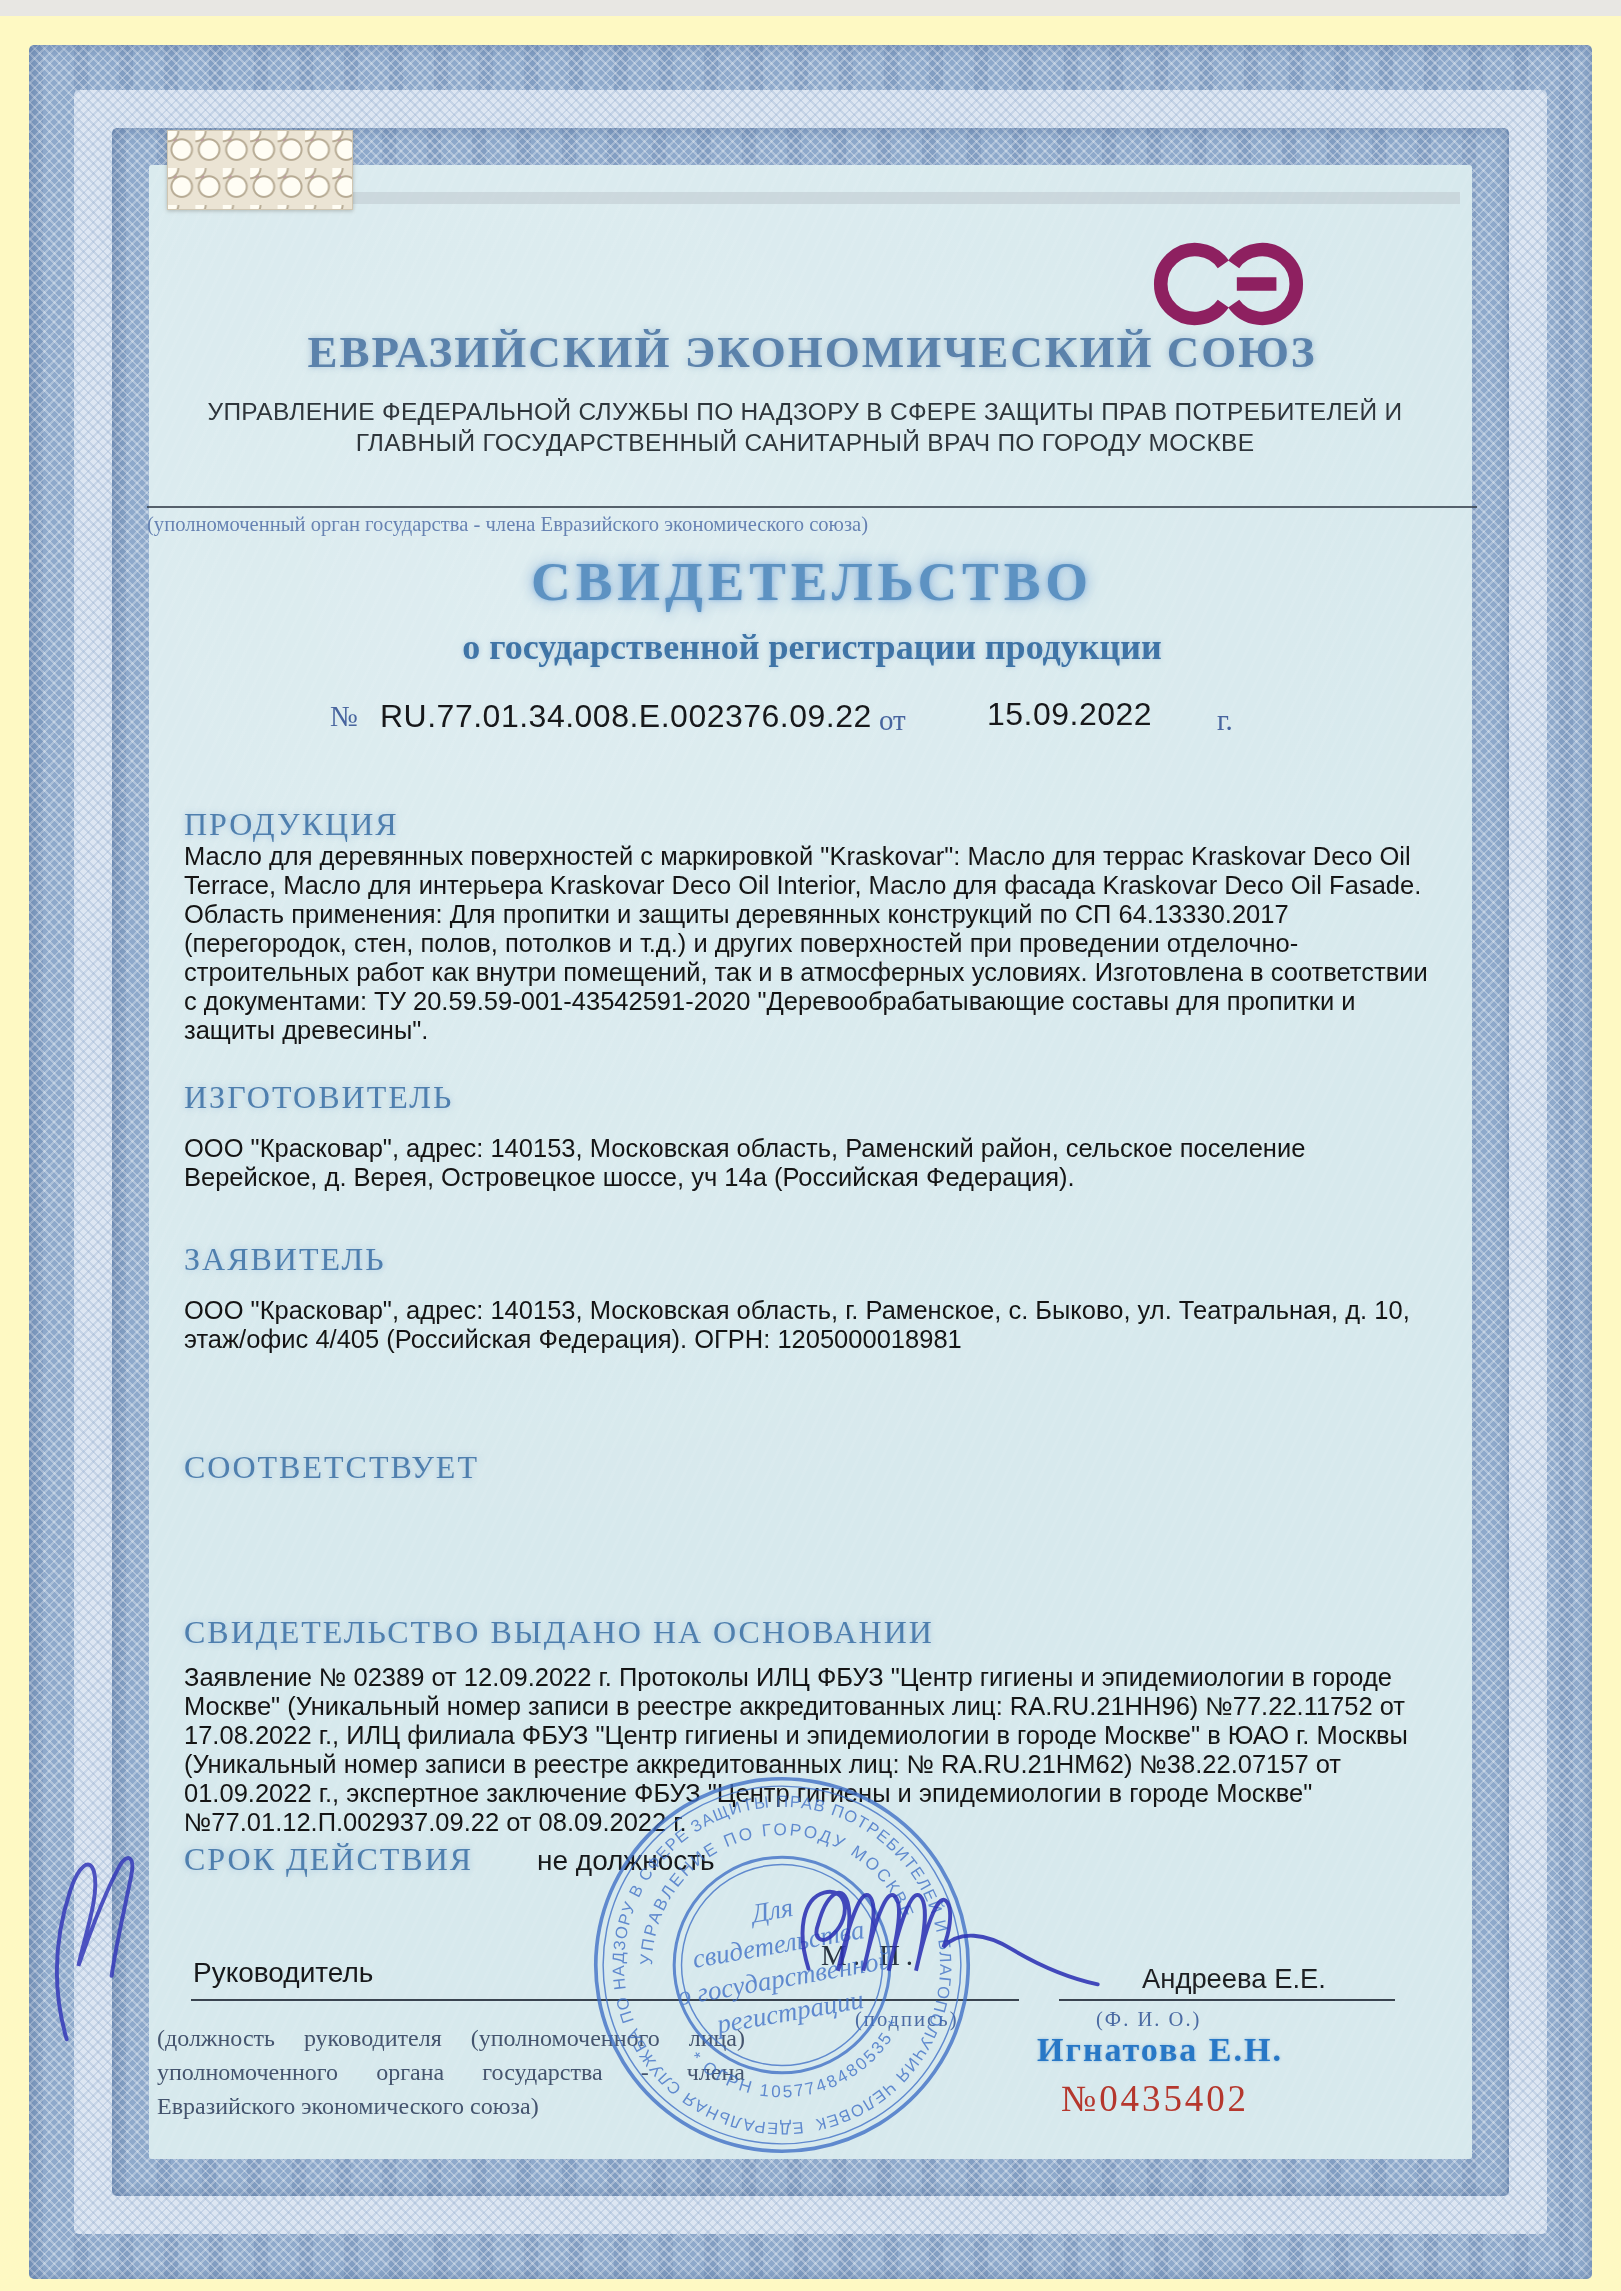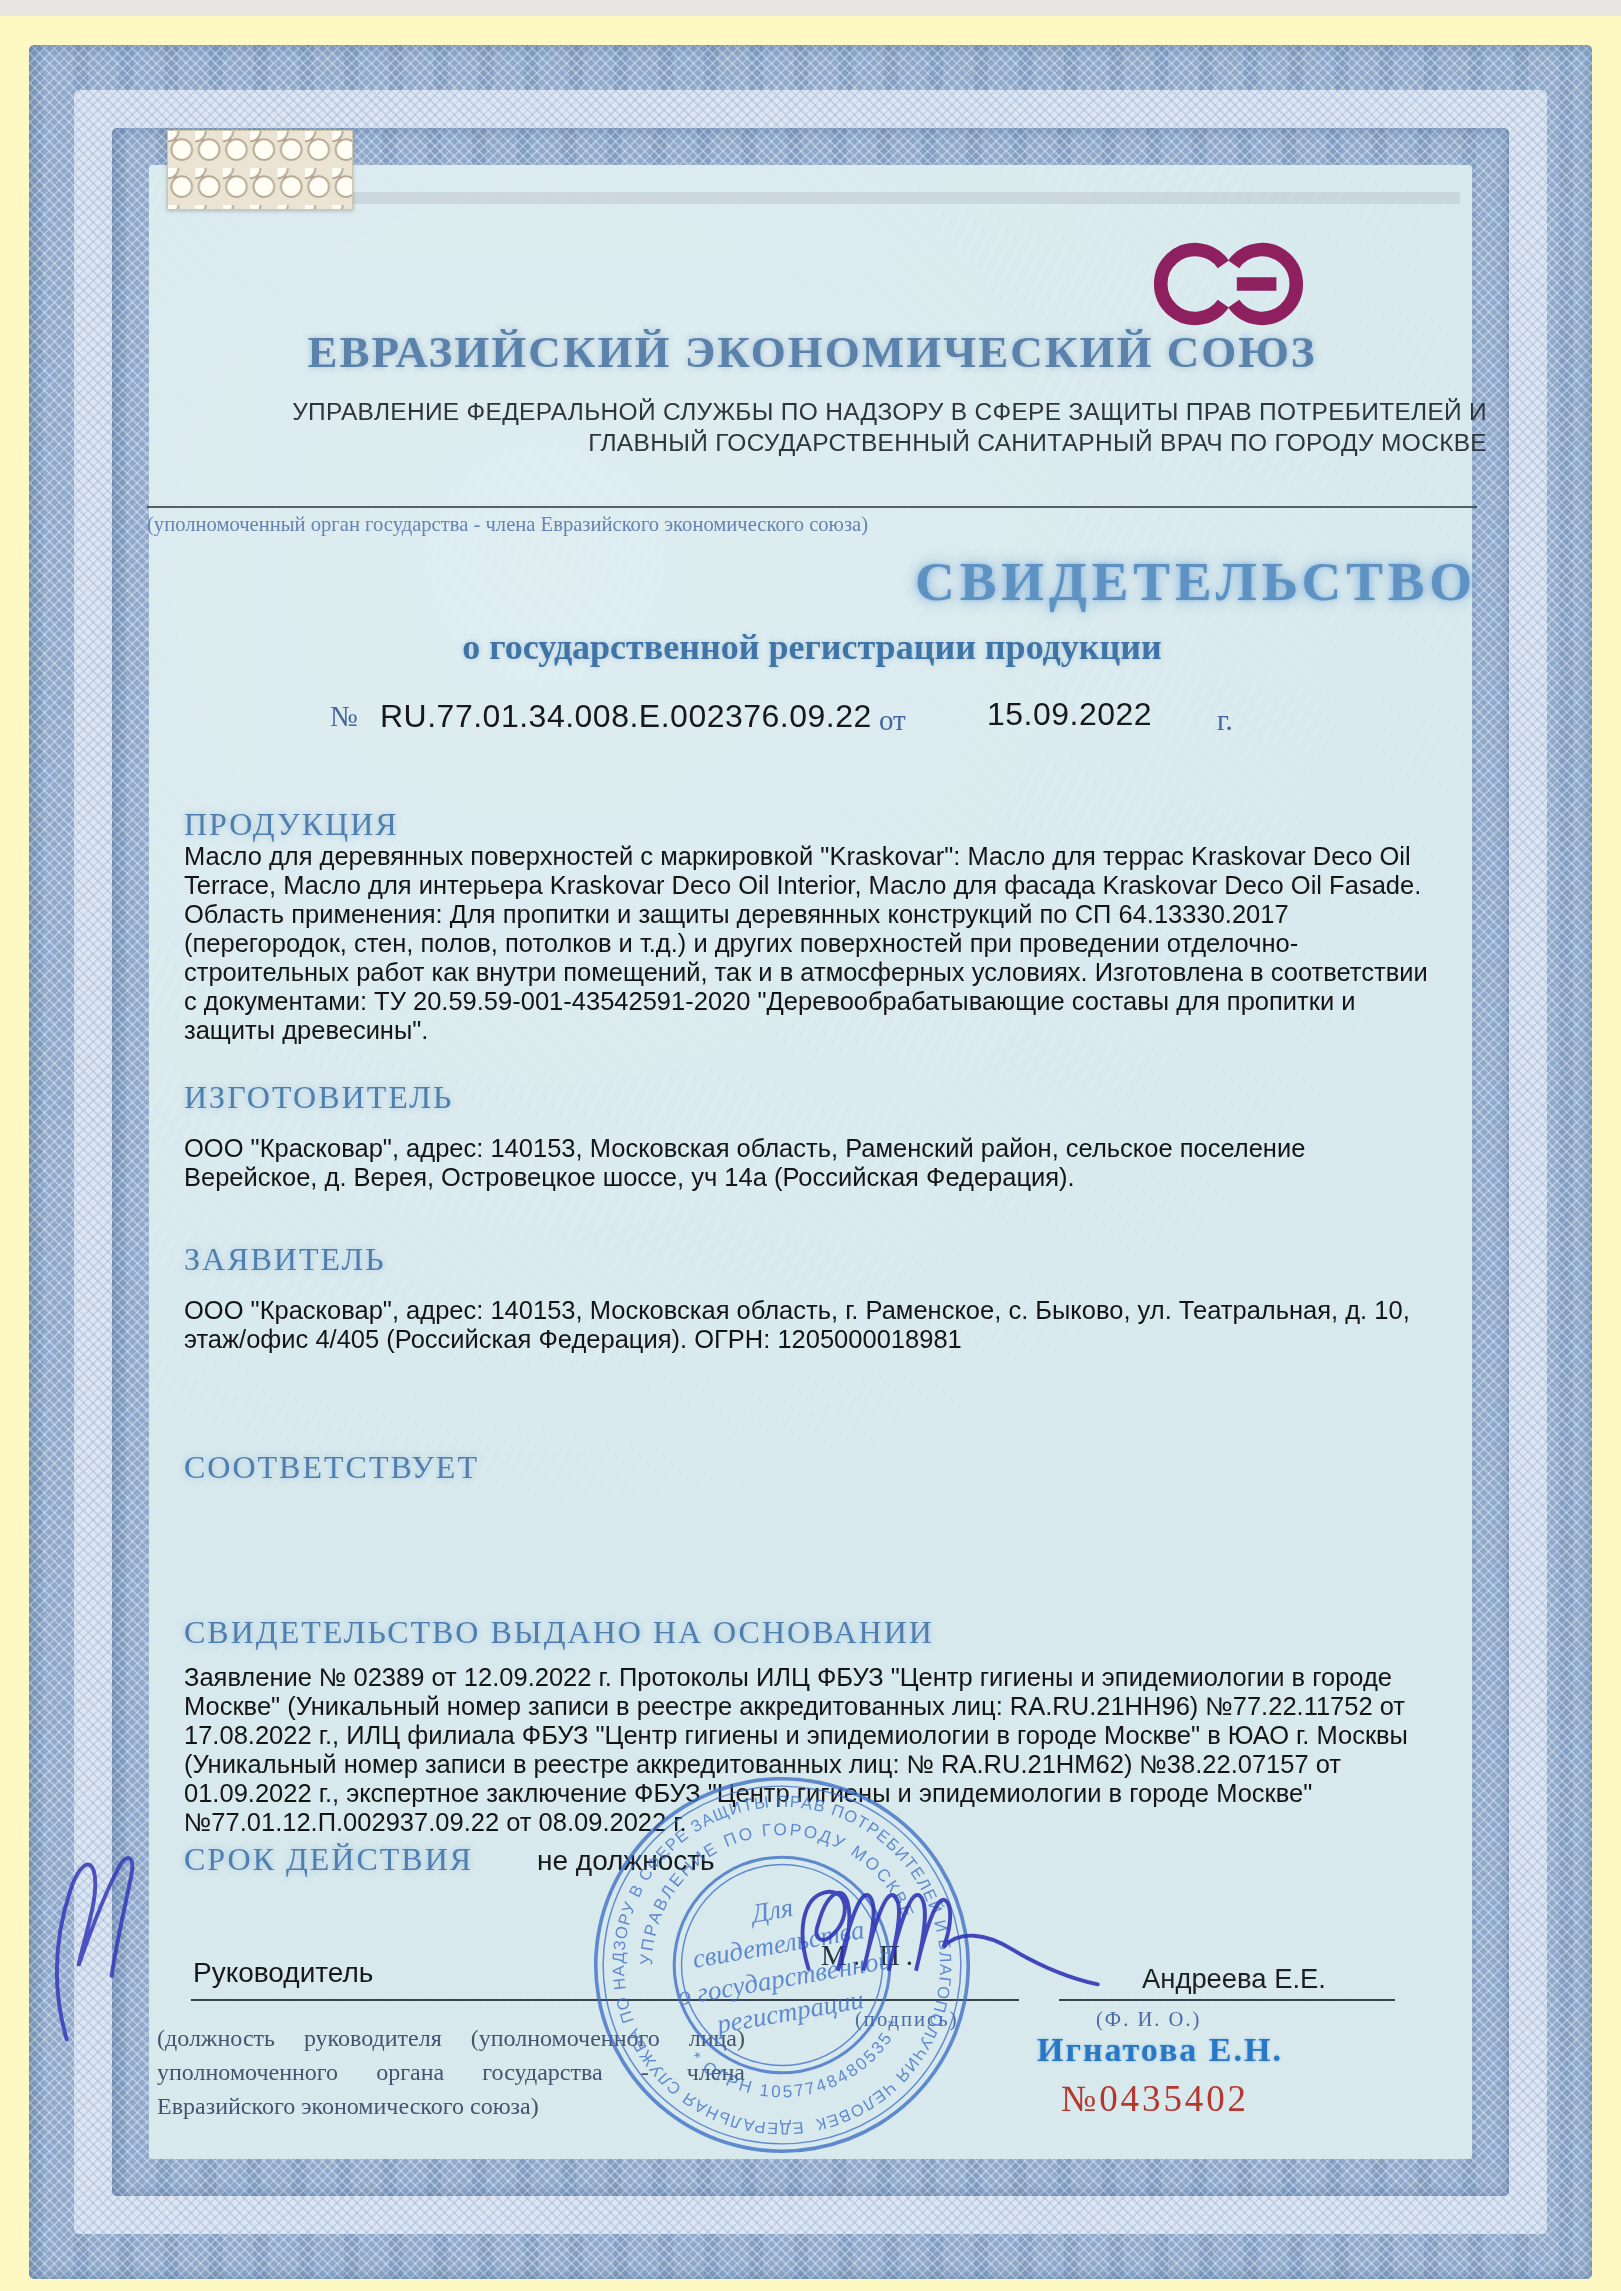--- a/index.html
+++ b/index.html
@@ -50,30 +50,30 @@
     border:1px solid #cfc6b2;box-shadow:0 1px 3.9px rgba(90,90,80,.35);
   }
   
   .union-title{
     position:absolute;left:147px;top:310px;width:1330px;text-align:center;
     font-family:"Liberation Serif",serif;font-weight:bold;font-size:45px;
     letter-spacing:2px;color:#5b82ab;
     text-shadow:0 0 6.9px rgba(110,145,185,.55);
   }
   .authority{
-    position:absolute;left:157px;top:380px;width:1330px;text-align:right;
+    position:absolute;left:140px;top:380px;width:1330px;text-align:center;
     font-size:24.5px;line-height:31px;color:#2e353b;letter-spacing:0.3px;
   }
   .divider{position:absolute;left:147px;top:490px;width:1330px;height:2px;background:#3d4854;opacity:.85;}
   .authority-caption{
     position:absolute;left:147px;top:497px;width:1330px;text-align:left;
     font-family:"Liberation Serif",serif;font-size:20.6px;color:#6682b2;
   }
   .doc-title{
-    position:absolute;left:147px;top:534px;width:1330px;text-align:right;
+    position:absolute;left:147px;top:534px;width:1330px;text-align:center;
     font-family:"Liberation Serif",serif;font-weight:bold;font-size:55px;
     letter-spacing:4.9px;color:#5d92c2;
     text-shadow:0 0 13.7px rgba(125,170,215,.95), 0 0 3.9px rgba(125,170,215,.7);
   }
   .doc-subtitle{
     position:absolute;left:147px;top:610px;width:1330px;text-align:center;
     font-family:"Liberation Serif",serif;font-weight:bold;font-size:36px;
     color:#3f74a6;text-shadow:0 0 4.9px rgba(120,160,200,.45);
   }
   

